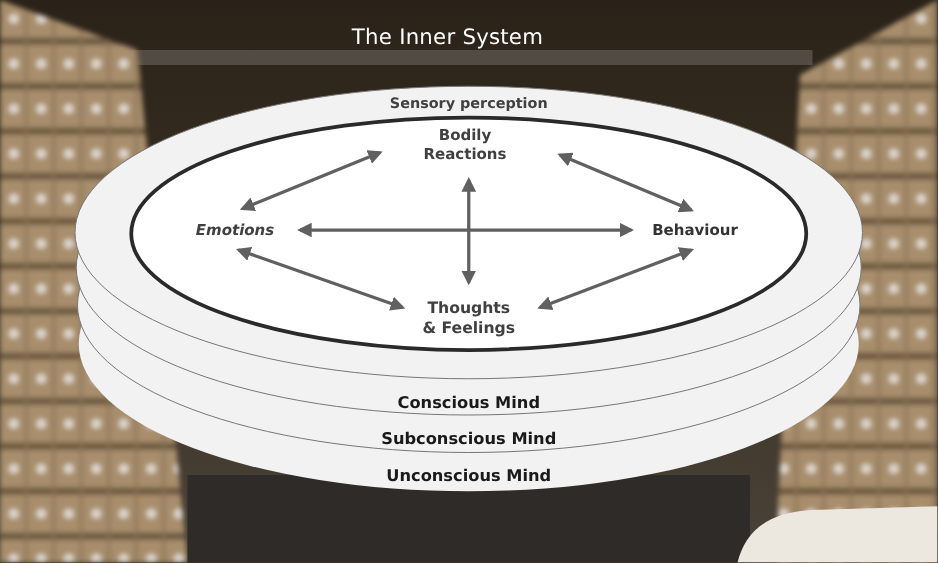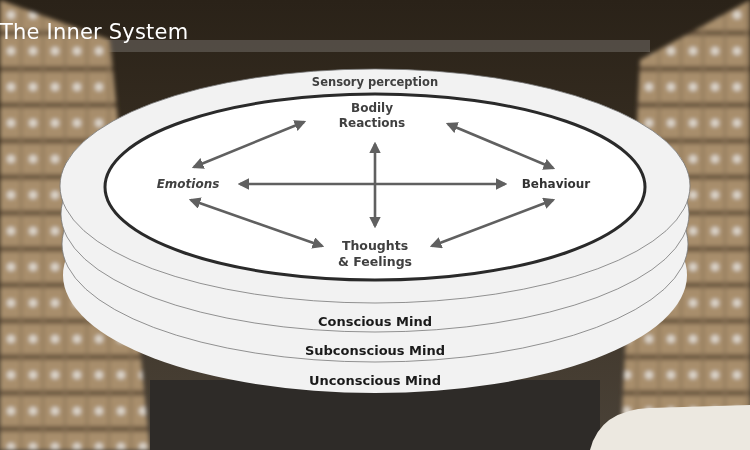--- a/index.html
+++ b/index.html
@@ -1,19 +1,19 @@
 <!DOCTYPE html>
 <html><head>
 <meta charset="utf-8">
 <style>
   html, body { margin:0; padding:0; }
   body { width:750px; height:450px; overflow:hidden; position:relative; background:#3a3530; font-family:"DejaVu Sans", sans-serif; }
   #bg { position:absolute; left:0; top:0; width:750px; height:450px; }
   #diagram { position:absolute; left:0; top:0; width:750px; height:450px; }
-  .title { position:absolute; left:0; top:20px; width:716px; color:#ffffff; font-family:"DejaVu Sans", sans-serif; font-size:21px; letter-spacing:0.2px; }
+  .title { position:absolute; left:0; top:20px; width:716px; text-align:center; color:#ffffff; font-family:"DejaVu Sans", sans-serif; font-size:17px; letter-spacing:0.2px; }
   svg text { font-family:"DejaVu Sans", sans-serif; }
 </style>
 </head>
 <body>
 
 <svg id="bg" viewBox="0 0 750 450">
   <defs>
     <linearGradient id="gTop" x1="0" y1="0" x2="0" y2="1">
       <stop offset="0" stop-color="#2a2218"></stop>
       <stop offset="0.5" stop-color="#3c3225"></stop>

